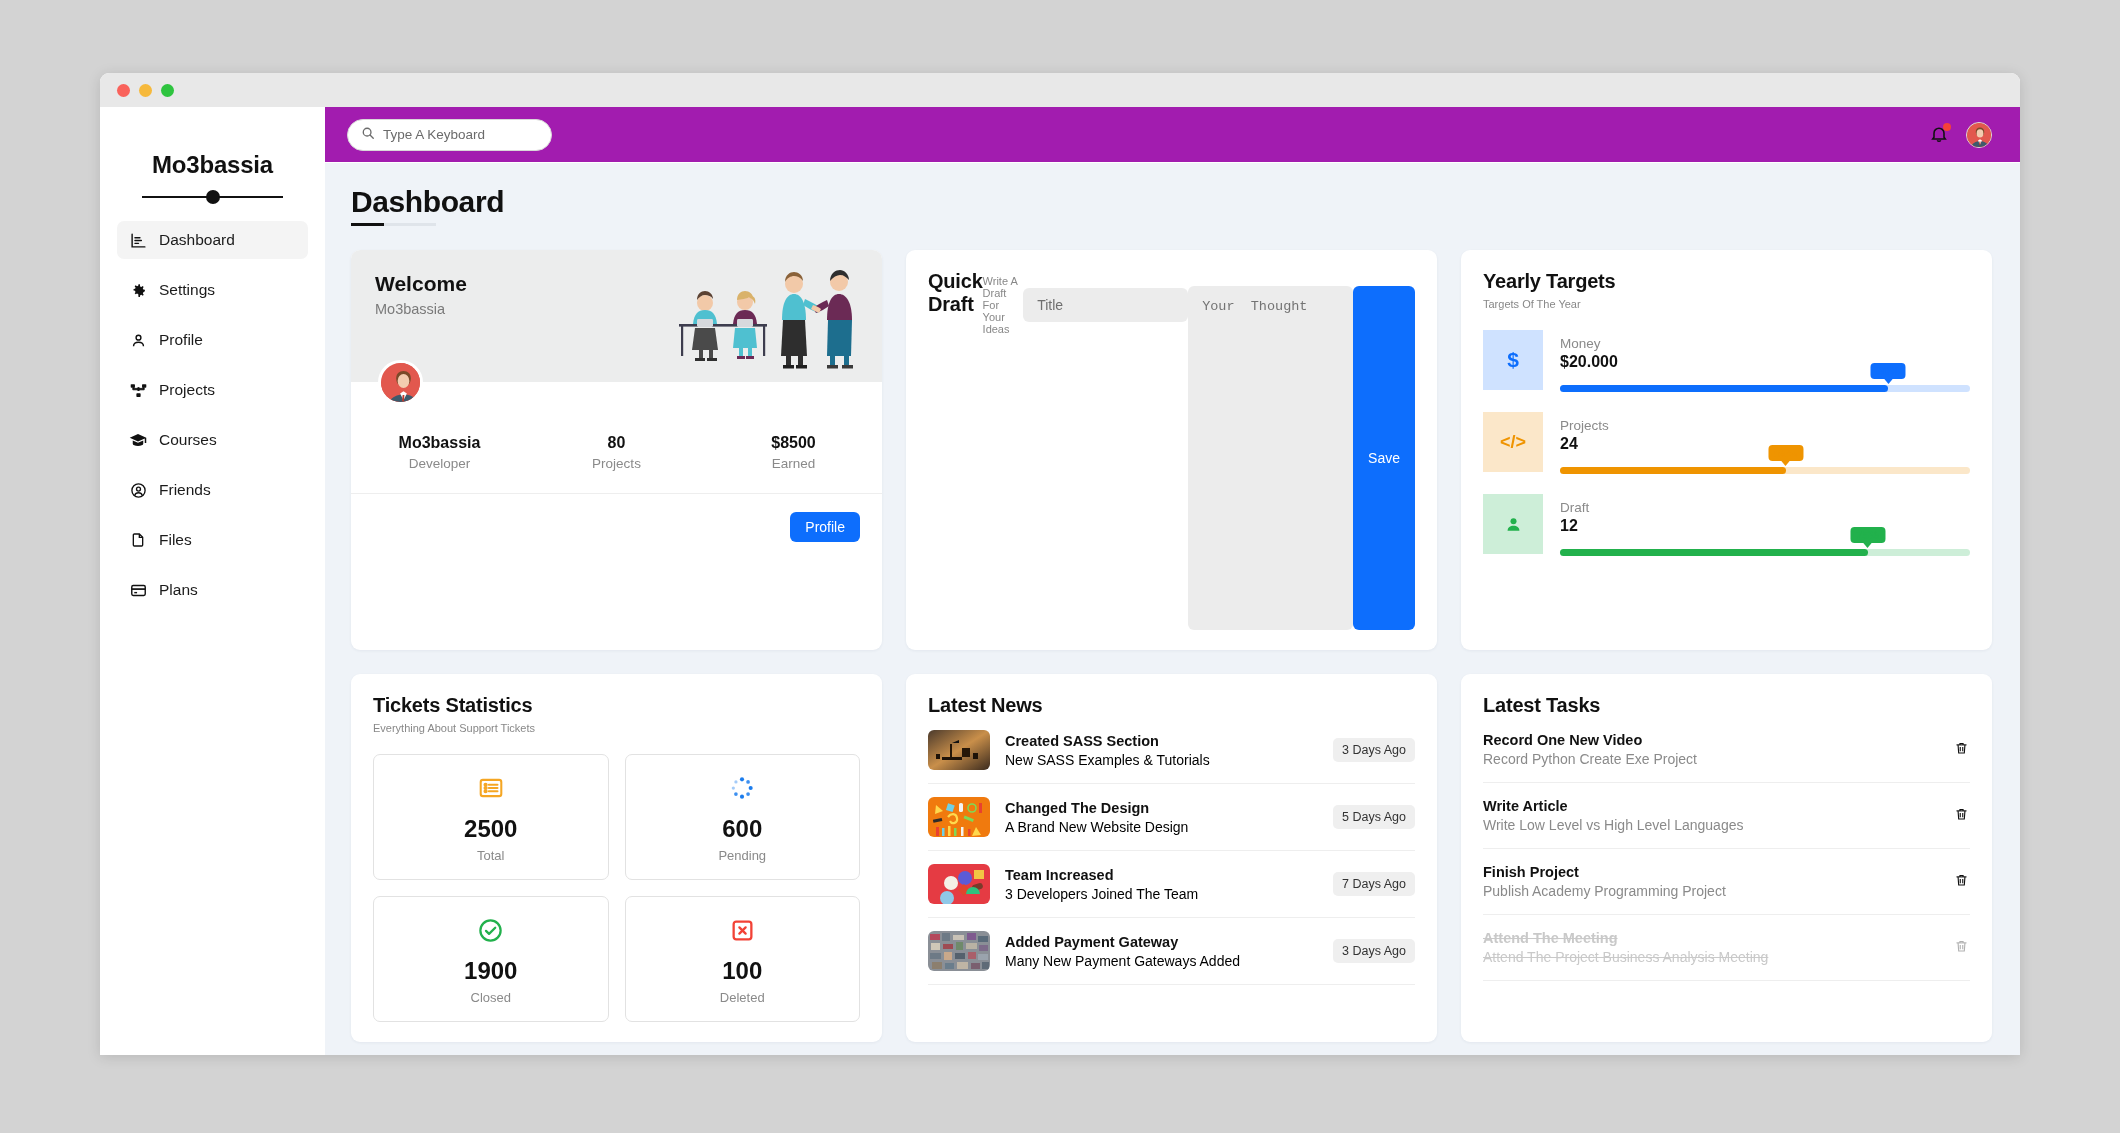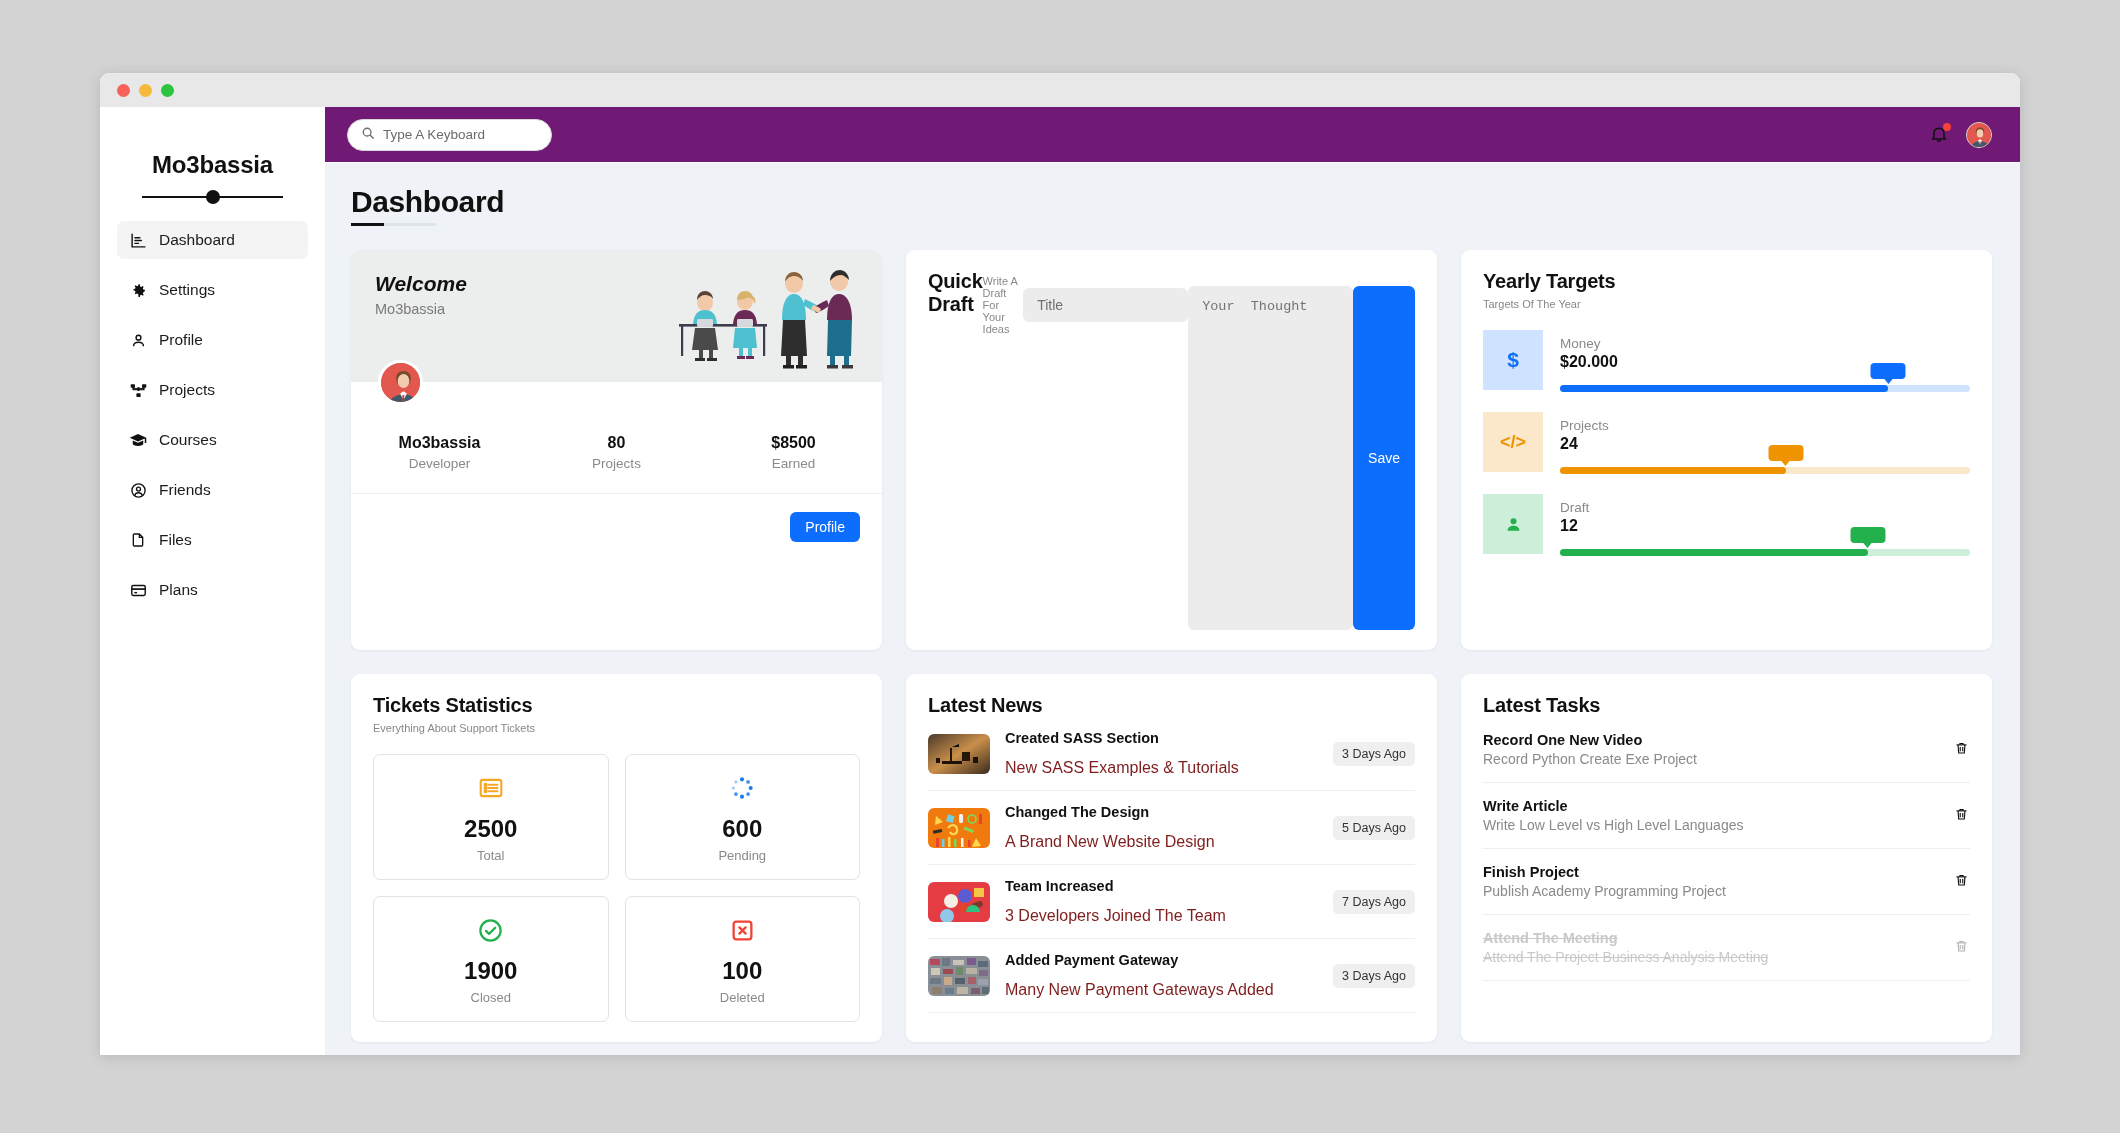--- a/index.html
+++ b/index.html
@@ -91,21 +91,21 @@
   .nav-item.active { background: #f4f4f4; }
   .nav-ico { width: 18px; height: 18px; flex: 0 0 18px; display:flex; align-items:center; justify-content:center; }
   .nav-ico svg { display: block; }
 
   
   .main { flex: 1 1 auto; display: flex; flex-direction: column; min-width: 0; }
 
   .topbar {
     height: 56px;
     flex: 0 0 56px;
-    background: #701a75;
+    background: #a21caf;
     display: flex;
     align-items: center;
     padding: 0 28px 0 22px;
     border-bottom: 1px solid #fff;
   }
   .search-box {
     width: 205px;
     height: 32px;
     border: 1px solid #d8d8d8;
     border-radius: 17px;
@@ -176,21 +176,21 @@
 
   
   .welcome-card { padding: 0; overflow: visible; position: relative; height: 400px; }
   .welcome-top {
     background: #eceded;
     border-radius: 9px 9px 0 0;
     padding: 22px 24px 0 24px;
     height: 132px;
     position: relative;
   }
-  .welcome-h { font-size: 21px; font-weight: bold; color: #111; font-style: italic; }
+  .welcome-h { font-size: 21px; font-weight: bold; color: #111; }
   .welcome-sub { font-size: 14.5px; color: #7a7a7a; margin-top: 5px; }
   .welcome-illus { position: absolute; right: 14px; top: 12px; width: 215px; height: 110px; }
   .welcome-avatar {
     position: absolute;
     left: 27px;
     top: 110px;
     width: 45px; height: 45px;
     border-radius: 50%;
     background: #e2584e;
     border: 3px solid #fff;
@@ -293,21 +293,21 @@
     display: flex;
     align-items: center;
     gap: 15px;
     padding: 13px 0;
     border-bottom: 1px solid #eee;
   }
   .news-row:first-of-type { padding-top: 14px; }
   .news-thumb { width: 62px; height: 40px; flex: 0 0 62px; border-radius: 6px; overflow: hidden; position: relative; }
   .news-txt { flex: 1 1 auto; min-width: 0; }
   .news-t { font-size: 14.5px; font-weight: bold; color: #111; }
-  .news-d { font-size: 16px; color: #7f1d1d; margin-top: 13px; }
+  .news-d { font-size: 14px; color: #000000; margin-top: 3px; }
   .news-time {
     background: #efefef;
     color: #333;
     font-size: 12.5px;
     padding: 5px 9px;
     border-radius: 5px;
     white-space: nowrap;
   }
 
   

